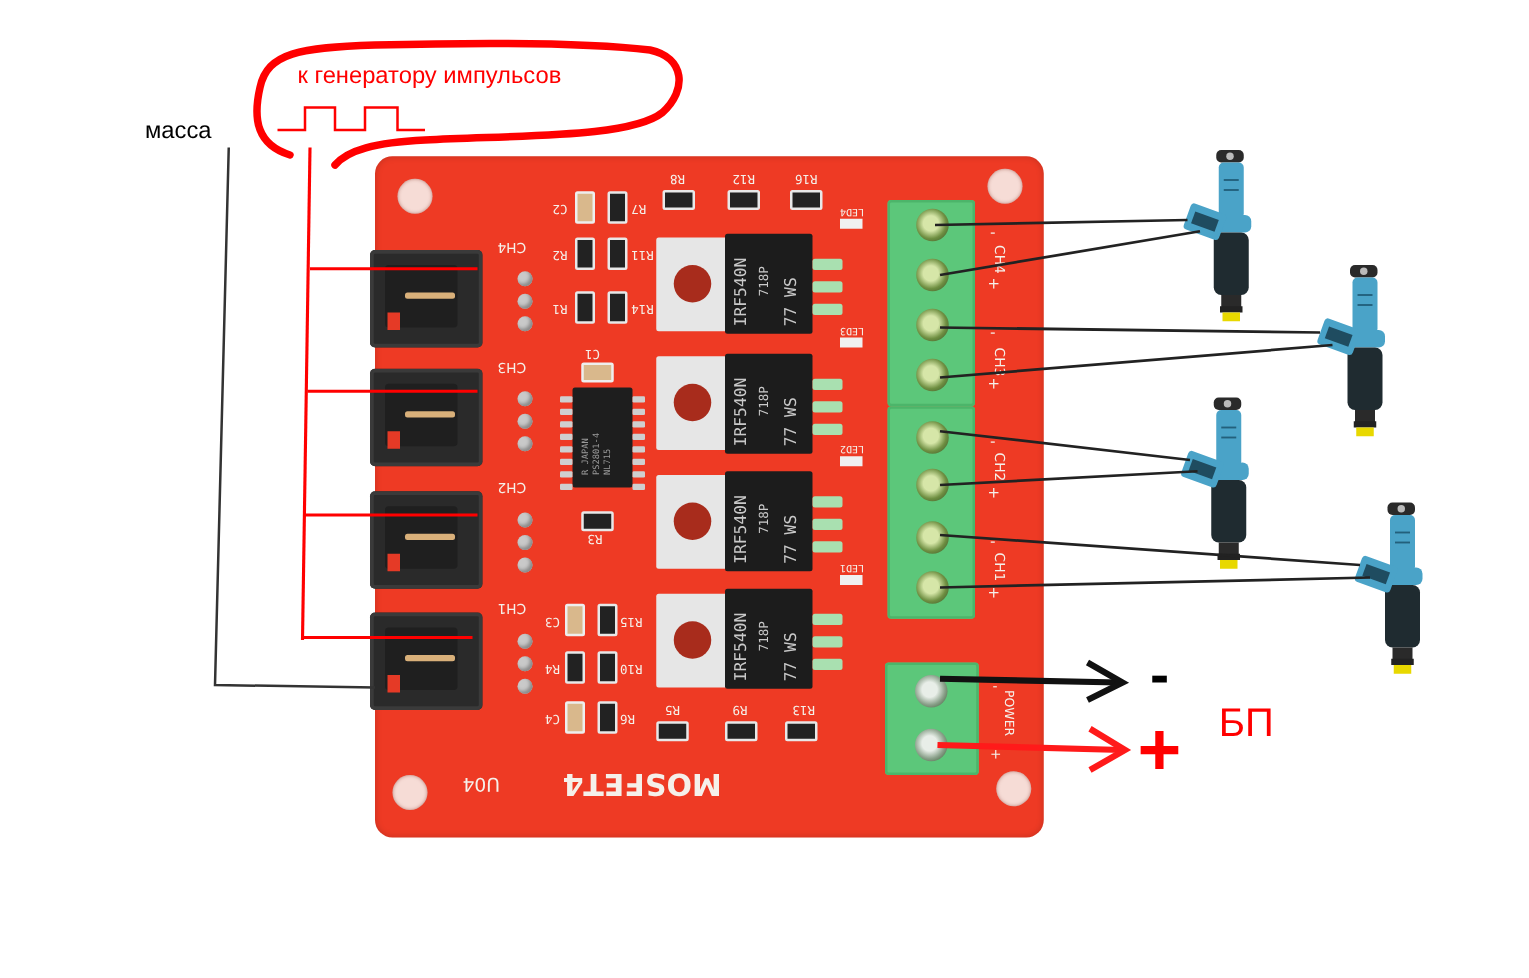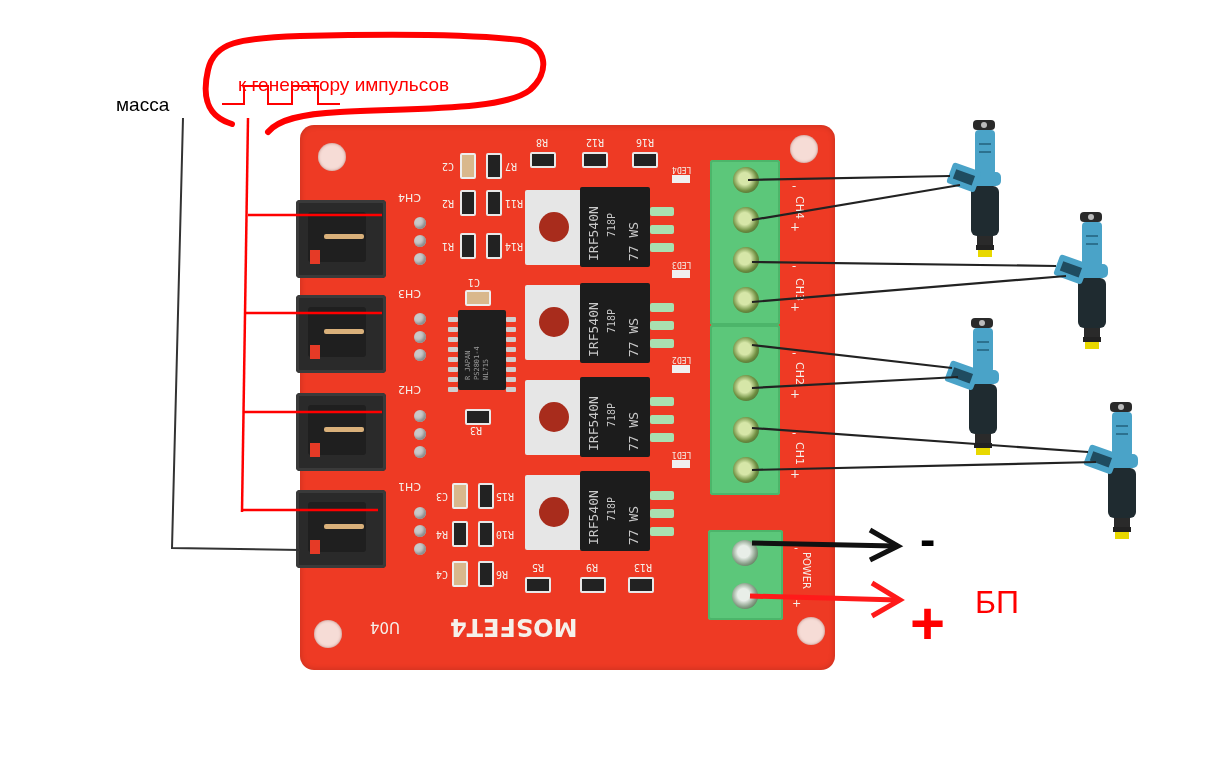--- a/index.html
+++ b/index.html
@@ -18,21 +18,21 @@
   .mosfet-body{width:70px;height:80px;background:#1c1c1c;border-radius:2px;}
   .mosfet-body .lbl{position:absolute;color:#c9c9c9;font-family:"DejaVu Sans Mono",monospace;font-size:13px;transform:rotate(-90deg);transform-origin:left top;white-space:nowrap;}
   .leg{width:24px;height:9px;background:#a9e0b0;border-radius:2px;}
   .smd{width:12px;height:22px;background:#222;border:2px solid #e8e8e8;border-radius:2px;}
   .smd.h{width:22px;height:12px;}
   .cap{width:12px;height:22px;background:#d9b88c;border:2px solid #eee;border-radius:2px;}
   .ic{width:48px;height:80px;background:#1e1e1e;border-radius:2px;}
   .icpin{width:10px;height:5px;background:#cfcfcf;border-radius:1px;}
   .terminal{background:#5cc77a;border-radius:3px;box-shadow:inset 0 0 0 2px #4cb56a;}
   .screw{width:26px;height:26px;border-radius:50%;background:radial-gradient(circle at 45% 45%, #d6e6a8 0 30%, #6f8f42 60%, #2c4a22 100%);}
-  .ann-red{color:#ff0000;margin-top:24px;}
+  .ann-red{color:#ff0000;}
 </style>
 </head>
 <body>
 
 <div class="abs board">
   <div class="abs hole" style="left:18px;top:18px;"></div>
   <div class="abs hole" style="left:490px;top:10px;"></div>
   <div class="abs hole" style="left:14px;top:495px;"></div>
   <div class="abs hole" style="left:497px;top:492px;"></div>
 

